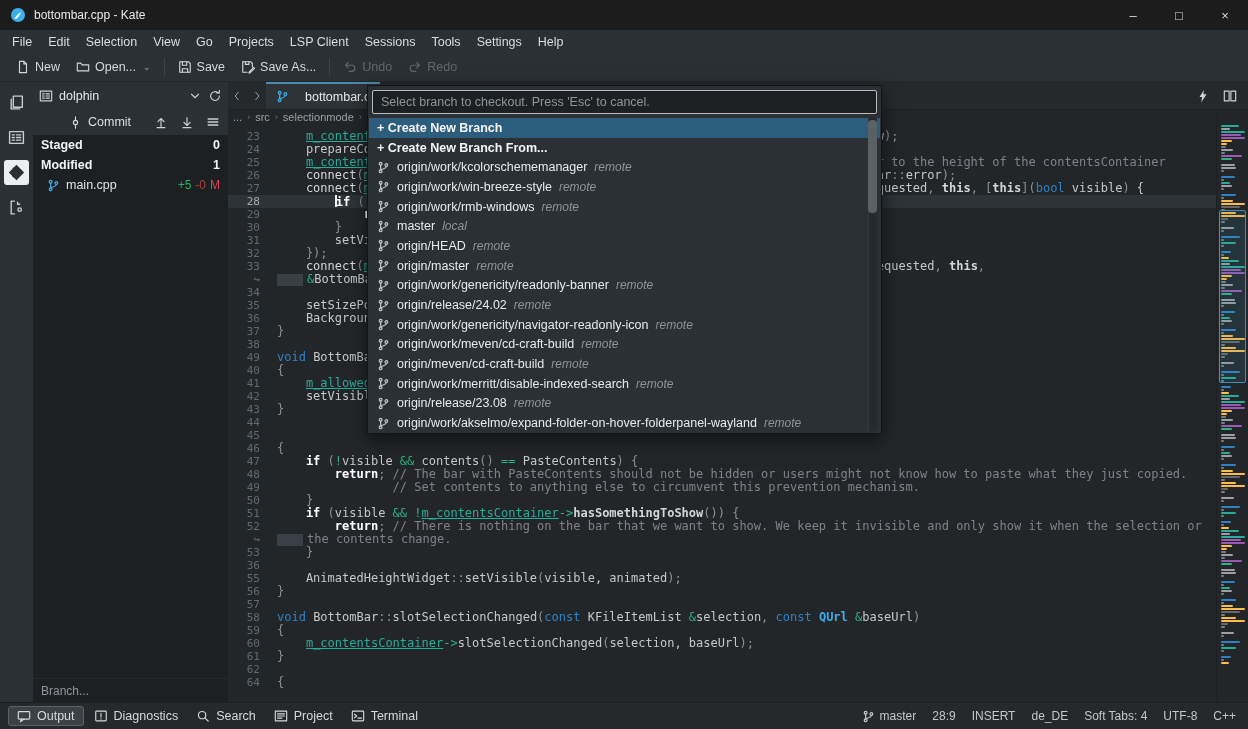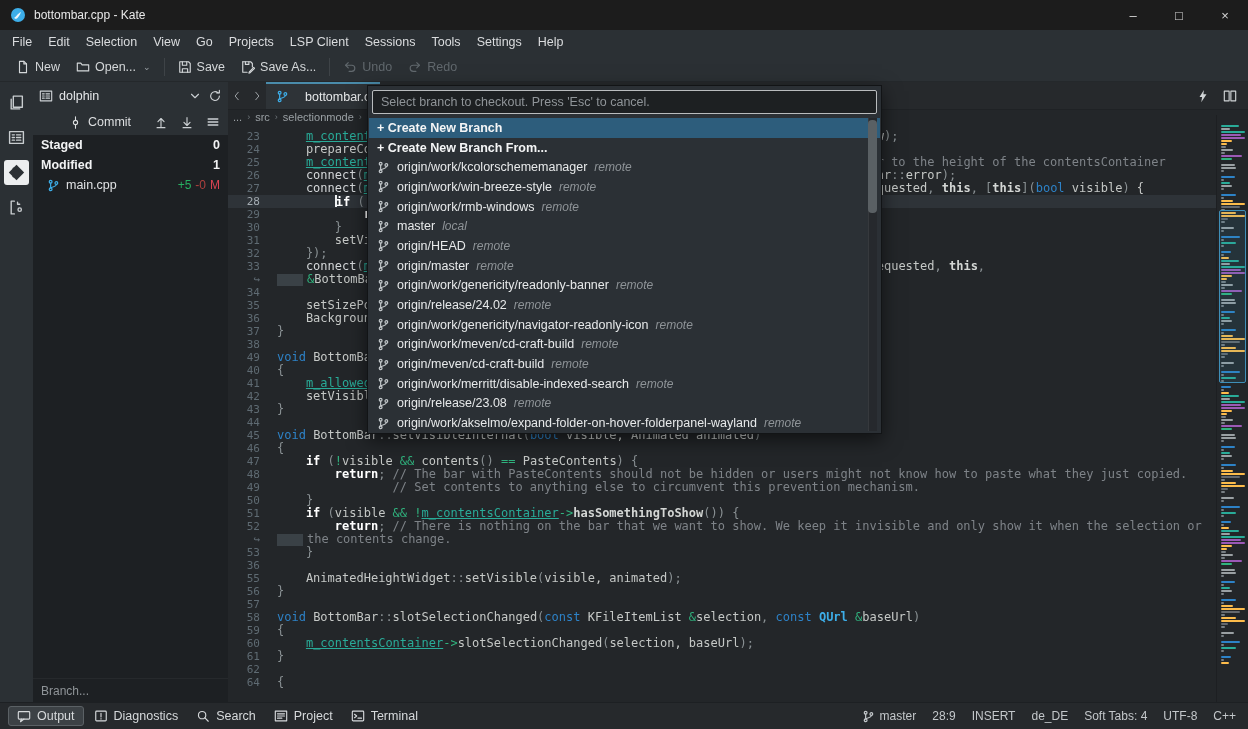--- a/index.html
+++ b/index.html
@@ -426,21 +426,21 @@
       <div class="crow"><span class="ln">35</span><span class="lt"><span class="cd">    setSizePolicy</span><span class="cs">(</span><span class="cd">QSizePolicy</span><span class="cs">::</span><span class="cd">Preferred</span><span class="cs">, </span><span class="cd">QSizePolicy</span><span class="cs">::</span><span class="cd">Fixed</span><span class="cs">);</span></span></div>
       <div class="crow"><span class="ln">36</span><span class="lt"><span class="cd">    BackgroundColorHelper</span><span class="cs">::</span><span class="cd">instance</span><span class="cs">()</span><span class="co">-&gt;</span><span class="cd">controlBackgroundColor</span><span class="cs">(</span><span class="ch">this</span><span class="cs">);</span></span></div>
       <div class="crow"><span class="ln">37</span><span class="lt"><span class="cs">}</span></span></div>
       <div class="crow"><span class="ln">38</span><span class="lt"></span></div>
       <div class="crow"><span class="ln">49</span><span class="lt"><span class="ct">void</span><span class="cd"> BottomBar</span><span class="cs">::</span><span class="cd">setVisible</span><span class="cs">(</span><span class="ct">bool</span><span class="cd"> visible, Animated animated</span><span class="cs">)</span></span></div>
       <div class="crow"><span class="ln">40</span><span class="lt"><span class="cs">{</span></span></div>
       <div class="crow"><span class="ln">41</span><span class="lt"><span class="cd">    </span><span class="cm">m_allowedToBeVisible</span><span class="cd"> = visible</span><span class="cs">;</span></span></div>
       <div class="crow"><span class="ln">42</span><span class="lt"><span class="cd">    setVisibleInternal</span><span class="cs">(</span><span class="cd">visible, animated</span><span class="cs">);</span></span></div>
       <div class="crow"><span class="ln">43</span><span class="lt"><span class="cs">}</span></span></div>
       <div class="crow"><span class="ln">44</span><span class="lt"></span></div>
-      <div class="crow"><span class="ln">45</span><span class="lt"><span class="ct">void</span><span class="cd"> BottomBar</span><span class="cs">::</span><span class="cd">setVisibleInternal</span><span class="cs">(</span><span class="ct">bool</span><span class="cd"> visible, Animated animated</span><span class="cs">)</span></span></div>
+      <div class="crow"><span class="ln">45</span></div>
       <div class="crow"><span class="ln">46</span><span class="lt"><span class="cs">{</span></span></div>
       <div class="crow"><span class="ln">47</span><span class="lt"><span class="ck">    if</span><span class="cs"> (</span><span class="co">!</span><span class="cd">visible</span><span class="co"> &amp;&amp; </span><span class="cd">contents</span><span class="cs">()</span><span class="co"> == </span><span class="cd">PasteContents</span><span class="cs">) {</span></span></div>
       <div class="crow"><span class="ln">48</span><span class="lt"><span class="ck">        return</span><span class="cs">;</span><span class="cc"> // The bar with PasteContents should not be hidden or users might not know how to paste what they just copied.</span></span></div>
       <div class="crow"><span class="ln">49</span><span class="lt"><span class="cc">                // Set contents to anything else to circumvent this prevention mechanism.</span></span></div>
       <div class="crow"><span class="ln">50</span><span class="lt"><span class="cs">    }</span></span></div>
       <div class="crow"><span class="ln">51</span><span class="lt"><span class="ck">    if</span><span class="cs"> (</span><span class="cd">visible</span><span class="co"> &amp;&amp; !</span><span class="cm">m_contentsContainer</span><span class="co">-&gt;</span><span class="cfb">hasSomethingToShow</span><span class="cs">()) {</span></span></div>
       <div class="crow"><span class="ln">52</span><span class="lt"><span class="ck">        return</span><span class="cs">;</span><span class="cc"> // There is nothing on the bar that we want to show. We keep it invisible and only show it when the selection or</span></span></div>
       <div class="crow"><span class="ln">↪</span><span class="lt"><span class="wbox"></span><span class="cc">the contents change.</span></span></div>
       <div class="crow"><span class="ln">53</span><span class="lt"><span class="cs">    }</span></span></div>
       <div class="crow"><span class="ln">36</span><span class="lt"></span></div>

